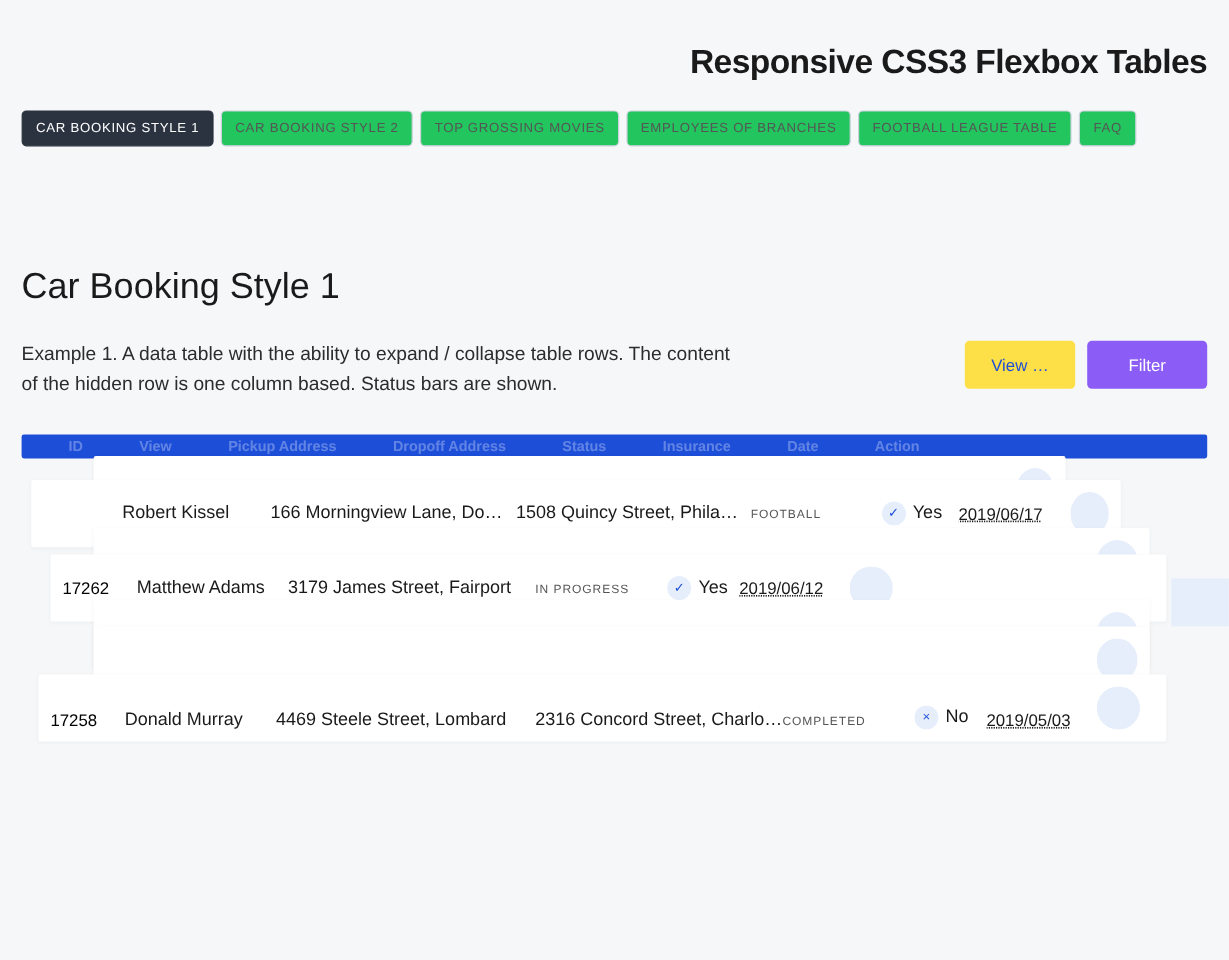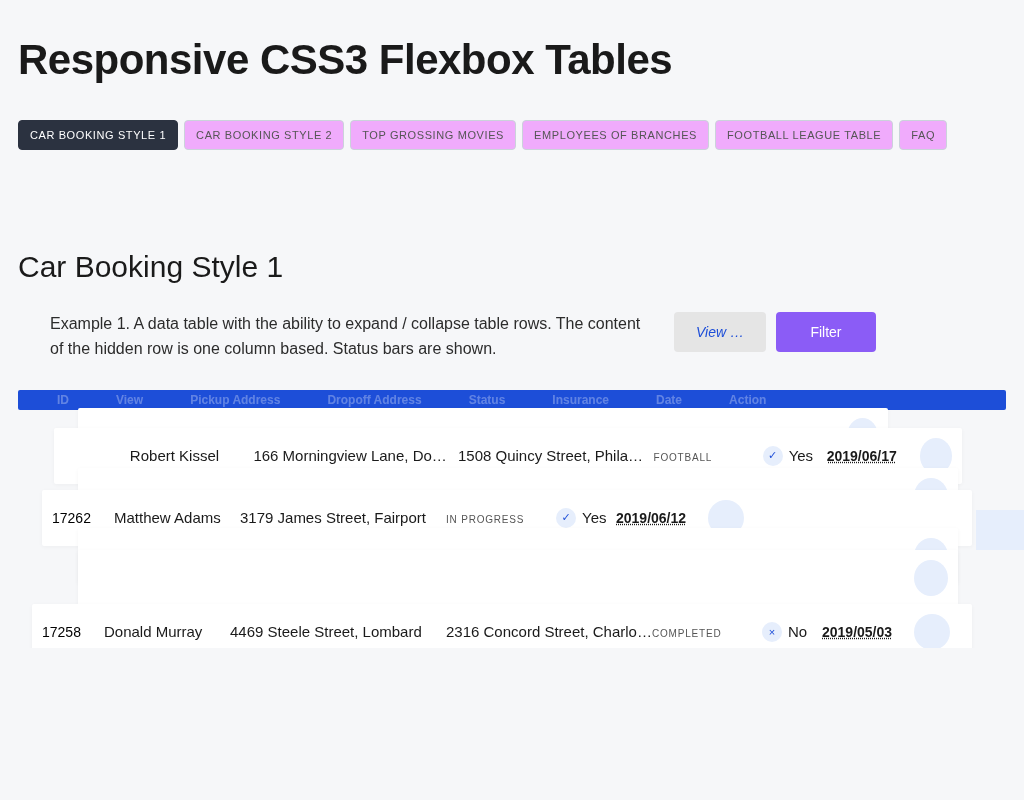--- a/index.html
+++ b/index.html
@@ -5,85 +5,84 @@
 * { box-sizing: border-box; margin: 0; padding: 0; }
 body {
   font-family: -apple-system, BlinkMacSystemFont, "Segoe UI", Helvetica, Arial, sans-serif;
   background: #f6f7f9;
   color: #1a1a1a;
   padding: 18px;
   width: 1024px;
   overflow: hidden;
 }
 h1 {
-  font-size: 42px;
+  font-size: 28px;
   font-weight: 800;
   letter-spacing: -0.5px;
-  margin: 18px 0 36px;
+  margin: 18px 0 24px;
+  text-align: right;
 }
 .tabs {
   display: flex;
   gap: 6px;
   flex-wrap: wrap;
 }
 .tab {
   border: 1px solid #cbd2db;
   border-radius: 4px;
   padding: 8px 11px;
   font-size: 11px;
   letter-spacing: 0.6px;
   cursor: pointer;
-  background: #f0abfc;
+  background: #22c55e;
   color: #555;
   text-transform: uppercase;
 }
 .tab.active {
   background: #2b3240;
   color: #fff;
   border-color: #2b3240;
 }
 .section {
   margin-top: 100px;
 }
 .section h2 {
   font-size: 30px;
   font-weight: 500;
   margin-bottom: 28px;
 }
 .intro-row {
   display: flex;
-  justify-content: flex-start;
+  justify-content: space-between;
   align-items: flex-start;
   gap: 24px;
   margin-bottom: 28px;
-  margin-left: 32px;
 }
 .example-text {
   font-size: 16px;
   line-height: 1.55;
   color: #2c2c2c;
   max-width: 600px;
 }
 .actions { display: flex; gap: 10px; }
 .btn {
   padding: 12px 22px;
   border-radius: 4px;
   font-size: 14px;
   cursor: pointer;
   border: none;
 }
 .btn-view {
-  background: #e5e5e5;
+  background: #fde047;
   color: #1d4ed8;
   min-width: 90px;
   white-space: nowrap;
   overflow: hidden;
   text-overflow: ellipsis;
   text-align: left;
-  font-style: italic;
 }
 .btn-filter {
   background: #8b5cf6;
   color: #fff;
   min-width: 100px;
 }
 .table-wrap {
   position: relative;
   width: 988px;
   height: 240px;
@@ -121,21 +120,21 @@
   overflow: hidden;
   white-space: nowrap;
 }
 .row .cell { overflow: hidden; text-overflow: ellipsis; }
 .col-id    { width: 62px; color: #000000; font-size: 14px; }
 .col-name  { width: 126px; }
 .col-pick  { width: 216px; }
 .col-drop  { width: 206px; }
 .col-status{ width: 110px; }
 .col-insure{ width: 60px; display:flex; align-items:center; gap:6px; }
-.col-date  { width: 92px; text-decoration: underline dotted; font-size: 14px; font-weight: bold; }
+.col-date  { width: 92px; text-decoration: underline dotted; font-size: 14px; }
 .col-act   { width: 36px; display:flex; justify-content:center; }
 .status {
   display: inline-block;
   font-size: 10px;
   letter-spacing: 0.8px;
   color: #555;
   position: relative;
 }
 .status::after {
   content: "";
@@ -214,21 +213,21 @@
           <div class="cell col-name"></div>
           <div class="cell col-pick"></div>
           <div class="cell col-drop"></div>
           <div class="cell col-status"><span class="status" style="--bar-w: 15%; --bar-c: #f2b705;">PE</span></div>
           <div class="cell col-insure"></div>
           <div class="cell col-date"></div>
           <div class="cell col-act">
             <div class="action-circle"></div>
           </div>
         </div>
-        <div class="row" style="top: 38px; left: 36px; width: 908px; gap: 10px;">
+        <div class="row" style="top: 38px; left: 8px; width: 908px; gap: 10px;">
           <div class="cell col-id"></div>
           <div class="cell col-name">Robert Kissel</div>
           <div class="cell col-pick">166 Morningview Lane, Dougherty</div>
           <div class="cell col-drop">1508 Quincy Street, Philadelph</div>
           <div class="cell col-status"><span class="status" style="--bar-w: 55%; --bar-c: #f2b705;">FOOTBALL</span></div>
           <div class="cell col-insure">
             <span class="tick yes">✓</span>
             <span>Yes</span>
           </div>
           <div class="cell col-date">2019/06/17</div>
@@ -279,21 +278,21 @@
           <div class="cell col-name"></div>
           <div class="cell col-pick"></div>
           <div class="cell col-drop"></div>
           <div class="cell col-status"><span class="status" style="--bar-w: 0%; --bar-c: #f2b705;"></span></div>
           <div class="cell col-insure"></div>
           <div class="cell col-date"></div>
           <div class="cell col-act">
             <div class="action-circle"></div>
           </div>
         </div>
-        <div class="row" style="top: 214px; left: 14px; width: 940px;">
+        <div class="row" style="top: 200px; left: 14px; width: 940px; align-items: flex-end;">
           <div class="cell col-id">17258</div>
           <div class="cell col-name">Donald Murray</div>
           <div class="cell col-pick">4469 Steele Street, Lombard</div>
           <div class="cell col-drop">2316 Concord Street, Charlotte</div>
           <div class="cell col-status"><span class="status" style="--bar-w: 0%; --bar-c: #f2b705;">COMPLETED</span></div>
           <div class="cell col-insure">
             <span class="tick no">×</span>
             <span>No</span>
           </div>
           <div class="cell col-date">2019/05/03</div>

